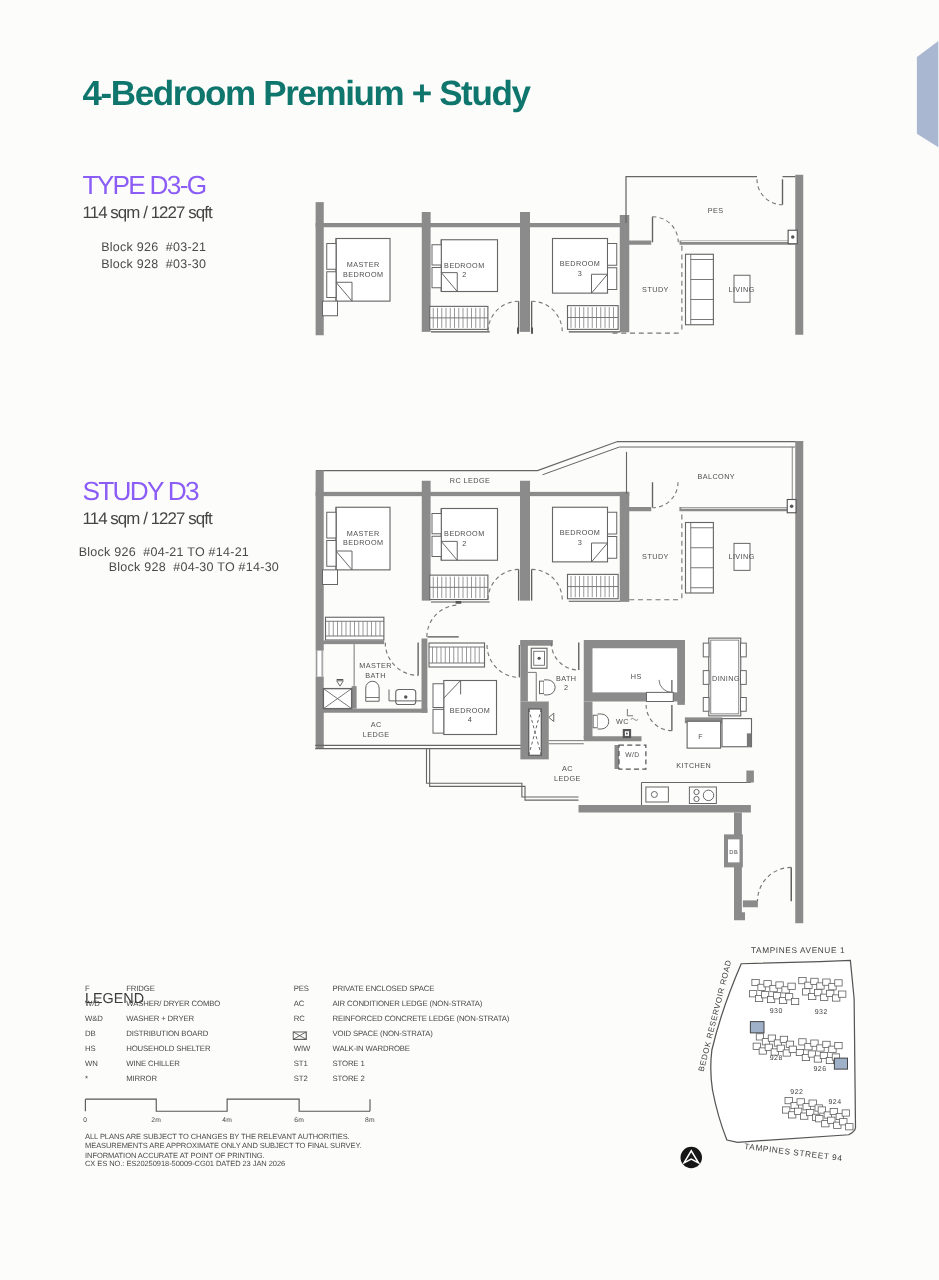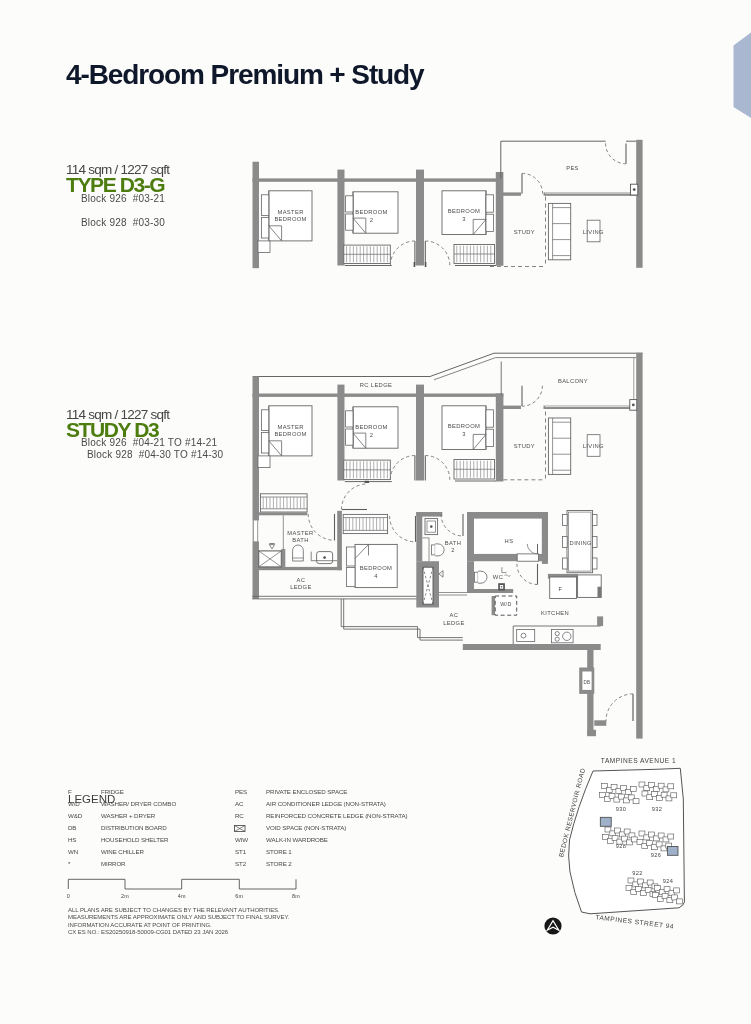--- a/index.html
+++ b/index.html
@@ -1,19 +1,19 @@
 <!DOCTYPE html>
 <html><head><meta charset="utf-8">
 <style>
 html,body{margin:0;padding:0;background:#fff;overflow:hidden;}
 #page{position:relative;width:751px;height:1024px;background:#fcfcfa;overflow:hidden;
   font-family:"Liberation Sans",sans-serif;}
 #page div{position:absolute;white-space:nowrap;}
-.h1{font-size:28px;font-weight:700;color:#0f172a;letter-spacing:-1.1px;}
-.h2{font-size:21px;font-weight:700;color:#4d7c0f;letter-spacing:-1.4px;margin-top:36px;}
+.h1{font-size:28px;font-weight:700;color:#0f766e;letter-spacing:-1.1px;}
+.h2{font-size:21px;font-weight:400;color:#8b5cf6;letter-spacing:-1.4px;}
 .sub{font-size:13.5px;font-weight:400;color:#454545;letter-spacing:-0.75px;}
 .blk{font-size:10px;color:#4a4a4a;letter-spacing:0.2px;padding-left:12px;}
 .lgh{font-size:11.5px;color:#3c3c3c;letter-spacing:0px;margin-top:19px;}
 .lg{font-size:6.2px;color:#484848;letter-spacing:-0.1px;}
 .fp{font-size:6.0px;color:#4a4a4a;letter-spacing:-0.05px;}
 svg.vi{position:absolute;}
 #plansvg{position:absolute;left:0;top:0;}
 </style></head>
 <body>
 <div id="page">
@@ -23,27 +23,27 @@
 <svg style="position:absolute;left:726px;top:28px" width="25" height="95" viewBox="0 0 25 95">
 <polygon points="7.5,17.5 25,4.5 25,90 7.5,79" fill="#a9b8d0"></polygon>
     </svg>
 
 <div class="h2" style="left:66px;top:136.5px">TYPE D3-G</div>
 
 <div class="sub" style="left:66px;top:161.5px">114 sqm / 1227 sqft</div>
 
 <div class="blk" style="left:69px;top:192.5px">Block 926&nbsp;&nbsp;#03-21</div>
 
-<div class="blk" style="left:69px;top:217px">Block 928&nbsp;&nbsp;#03-30</div>
+<div class="blk" style="left:69px;top:206px">Block 928&nbsp;&nbsp;#03-30</div>
 
 <div class="h2" style="left:66px;top:381.5px">STUDY D3</div>
 
 <div class="sub" style="left:66px;top:406.5px">114 sqm / 1227 sqft</div>
 
-<div class="blk" style="left:69px;top:437px">Block 926&nbsp;&nbsp;#04-21 TO #14-21</div>
+<div class="blk" style="left:51px;top:437px">Block 926&nbsp;&nbsp;#04-21 TO #14-21</div>
 
 <div class="blk" style="left:75px;top:449px">Block 928&nbsp;&nbsp;#04-30 TO #14-30</div>
 
 <svg id="plansvg" width="751" height="1024" viewBox="0 0 751 1024" font-family="Liberation Sans,sans-serif">
 
 <g>
 
 <rect x="252.5" y="161.7" width="6.5" height="106.5" fill="#8b8b8b"></rect>
 
 <rect x="252.5" y="178.4" width="248.1" height="3.4" fill="#8b8b8b"></rect>

